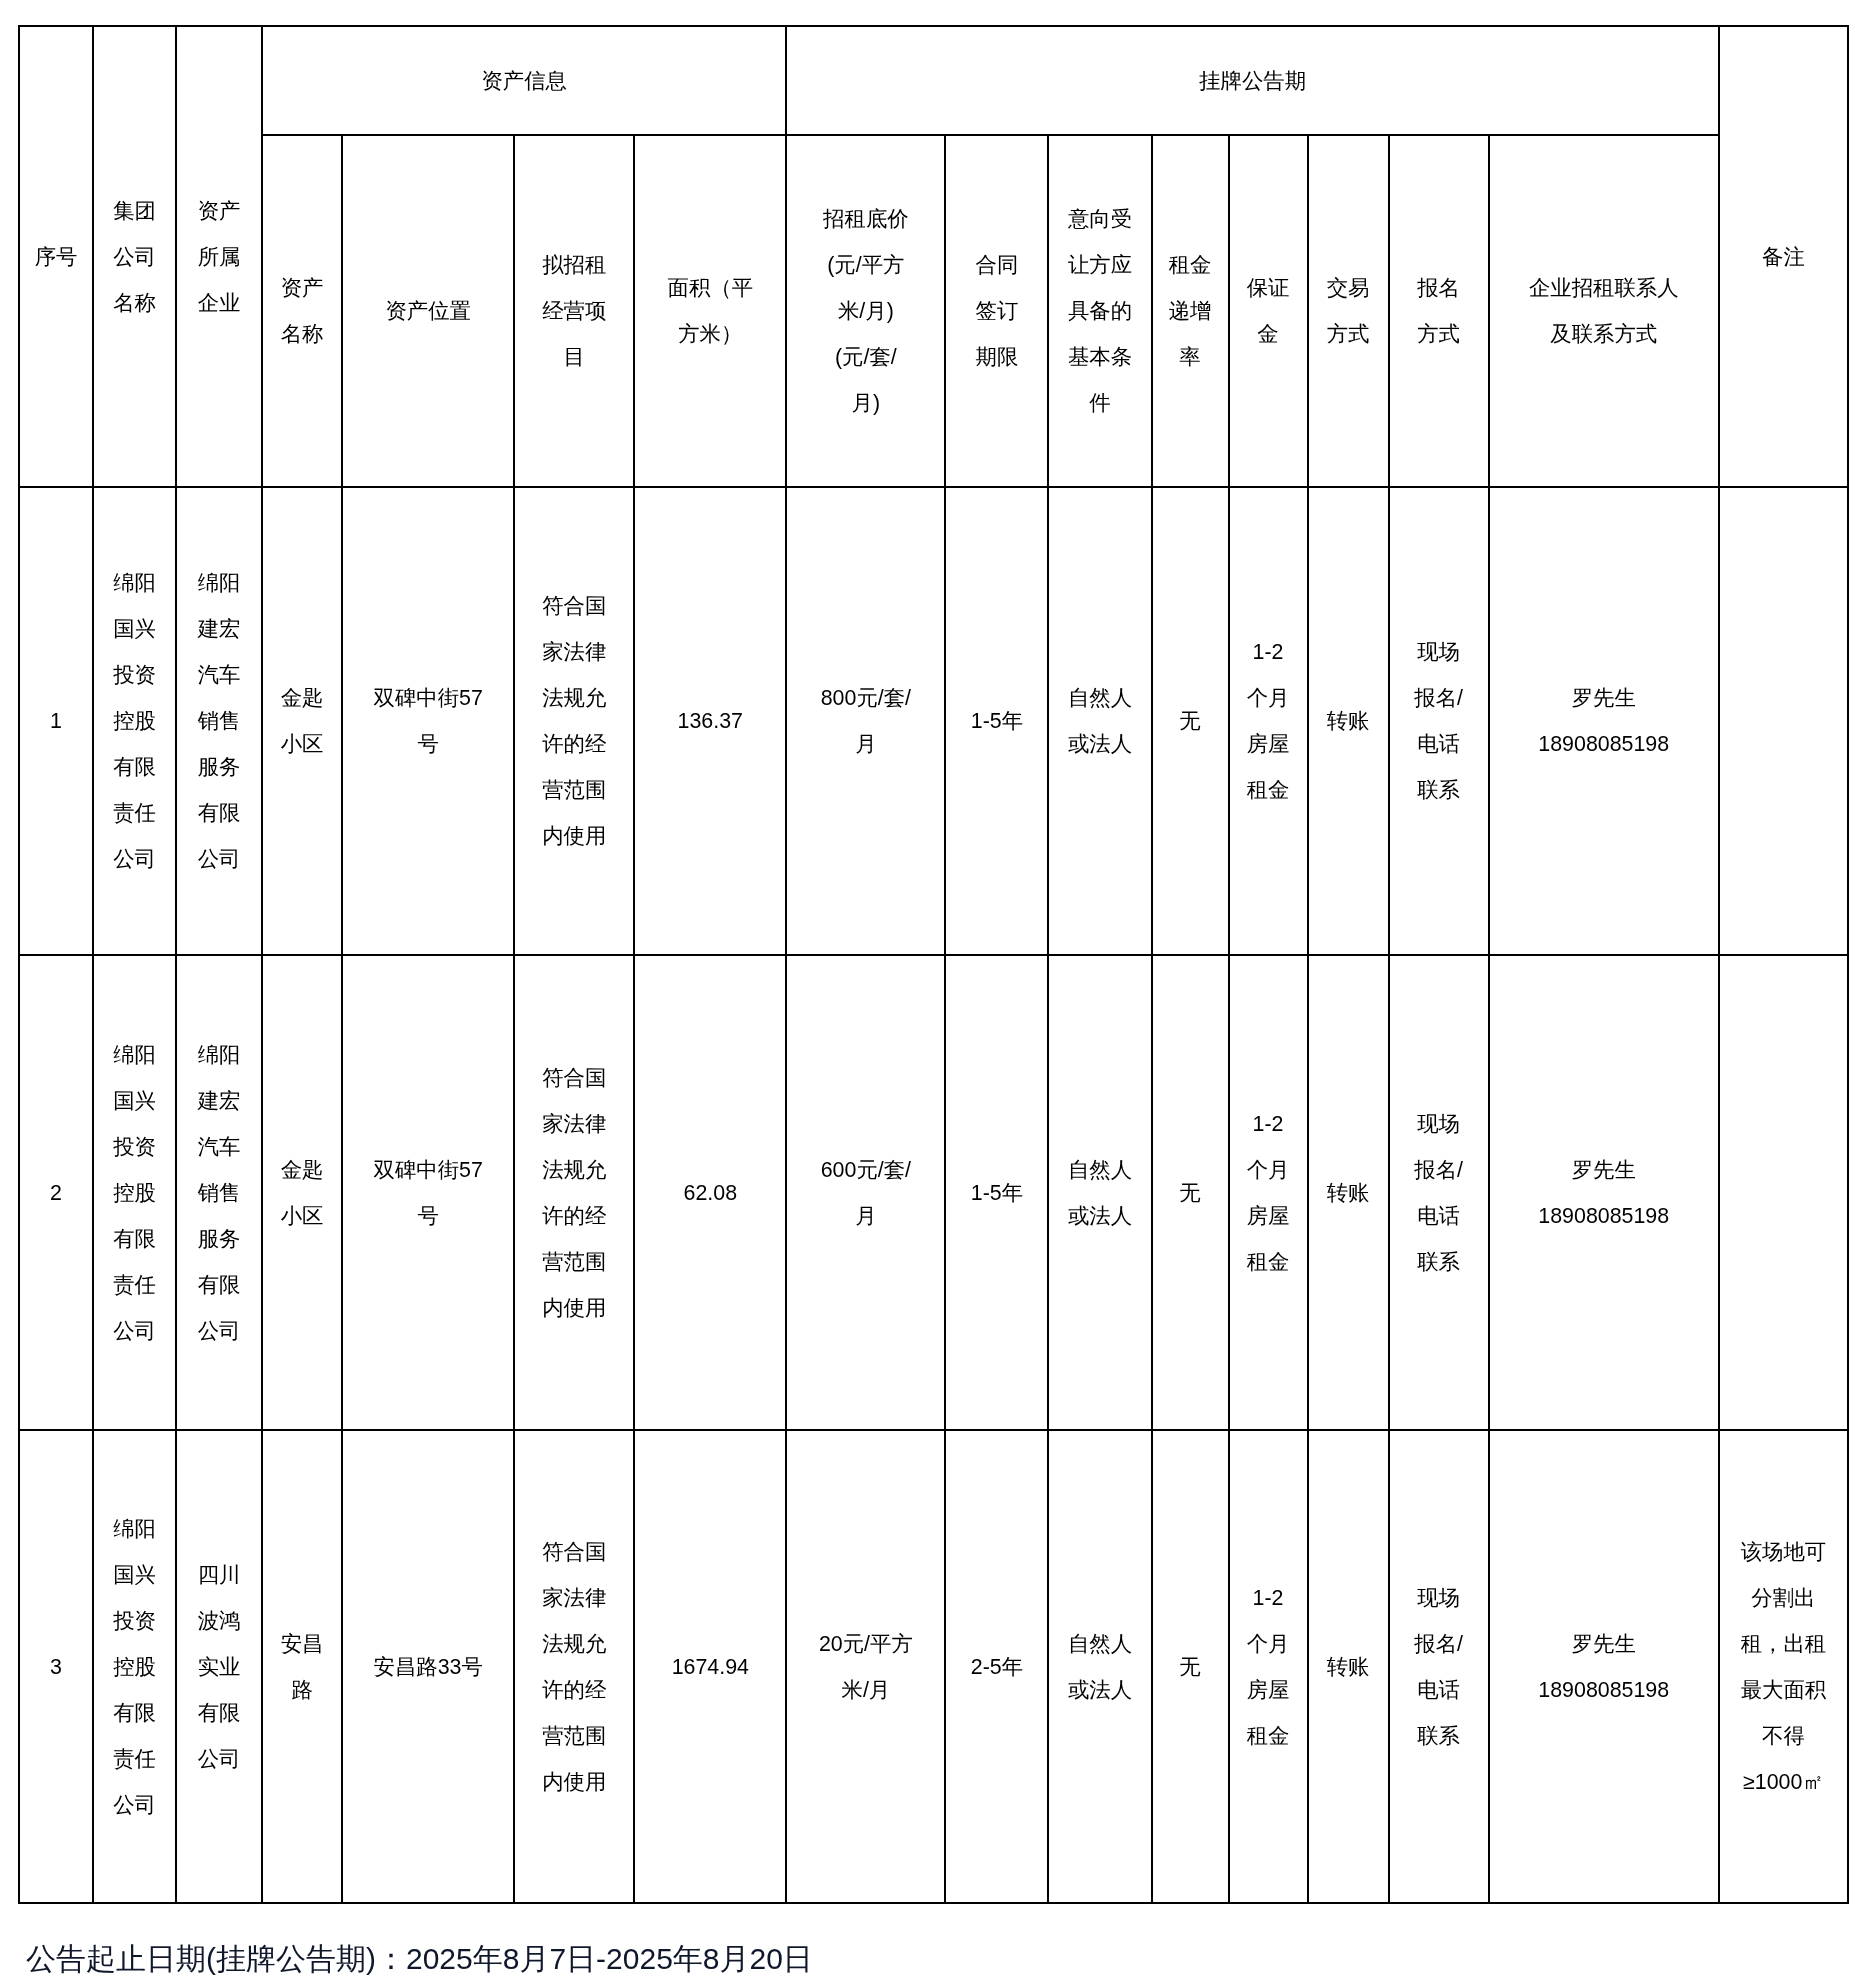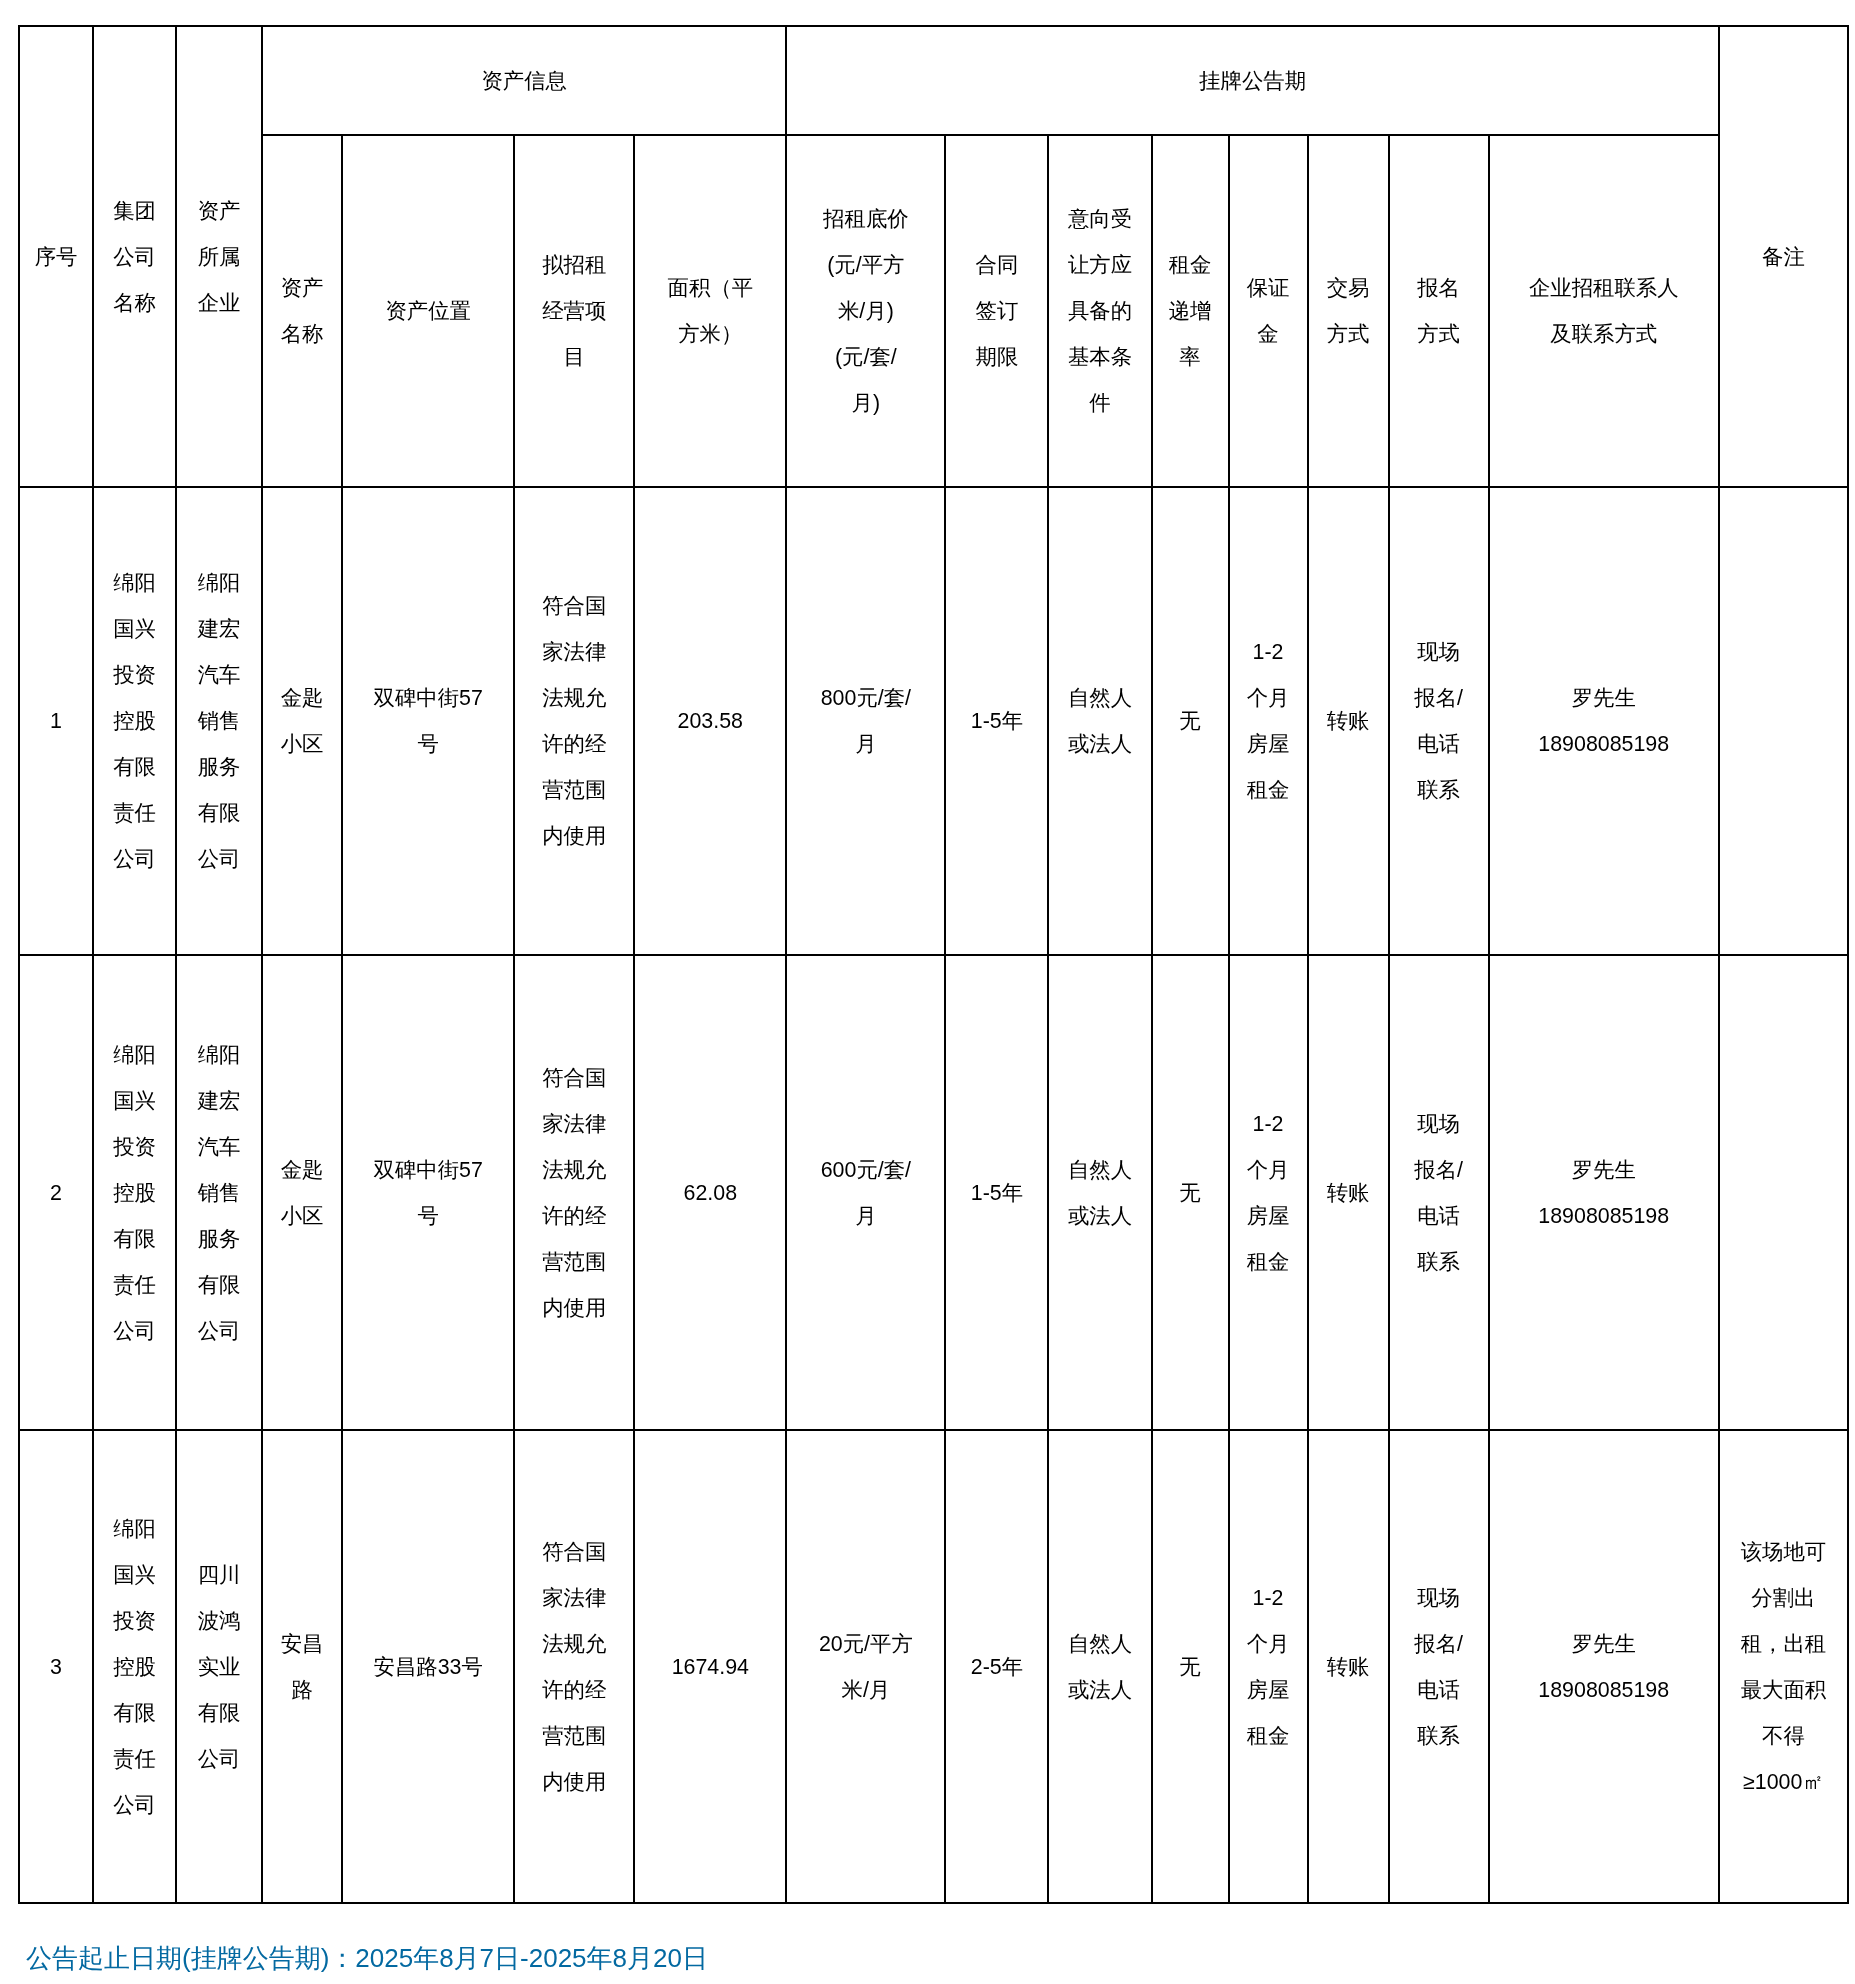--- a/index.html
+++ b/index.html
@@ -33,23 +33,23 @@
   }
   tr.group-row    { height: 109px; }
   tr.sub-row      { height: 352px; }
   tr.data-row-1   { height: 468px; }
   tr.data-row-2   { height: 475px; }
   tr.data-row-3   { height: 473px; }
   .footer-note {
     position: absolute;
     left: 26px;
     top: 1943px;
-    font-size: 26px;
+    font-size: 30px;
     line-height: 31px;
-    color: #0369a1;
+    color: #0f172a;
     white-space: pre;
   }
 </style>
 </head>
 <body>
 
 <div class="page">
 
   <table class="lease-table">
     <colgroup>
@@ -138,21 +138,21 @@
         <td>金匙
 小区</td>
         <td>双碑中街57
 号</td>
         <td>符合国
 家法律
 法规允
 许的经
 营范围
 内使用</td>
-        <td>203.58</td>
+        <td>136.37</td>
         <td>800元/套/
 月</td>
         <td>1-5年</td>
         <td>自然人
 或法人</td>
         <td>无</td>
         <td>1-2
 个月
 房屋
 租金</td>

